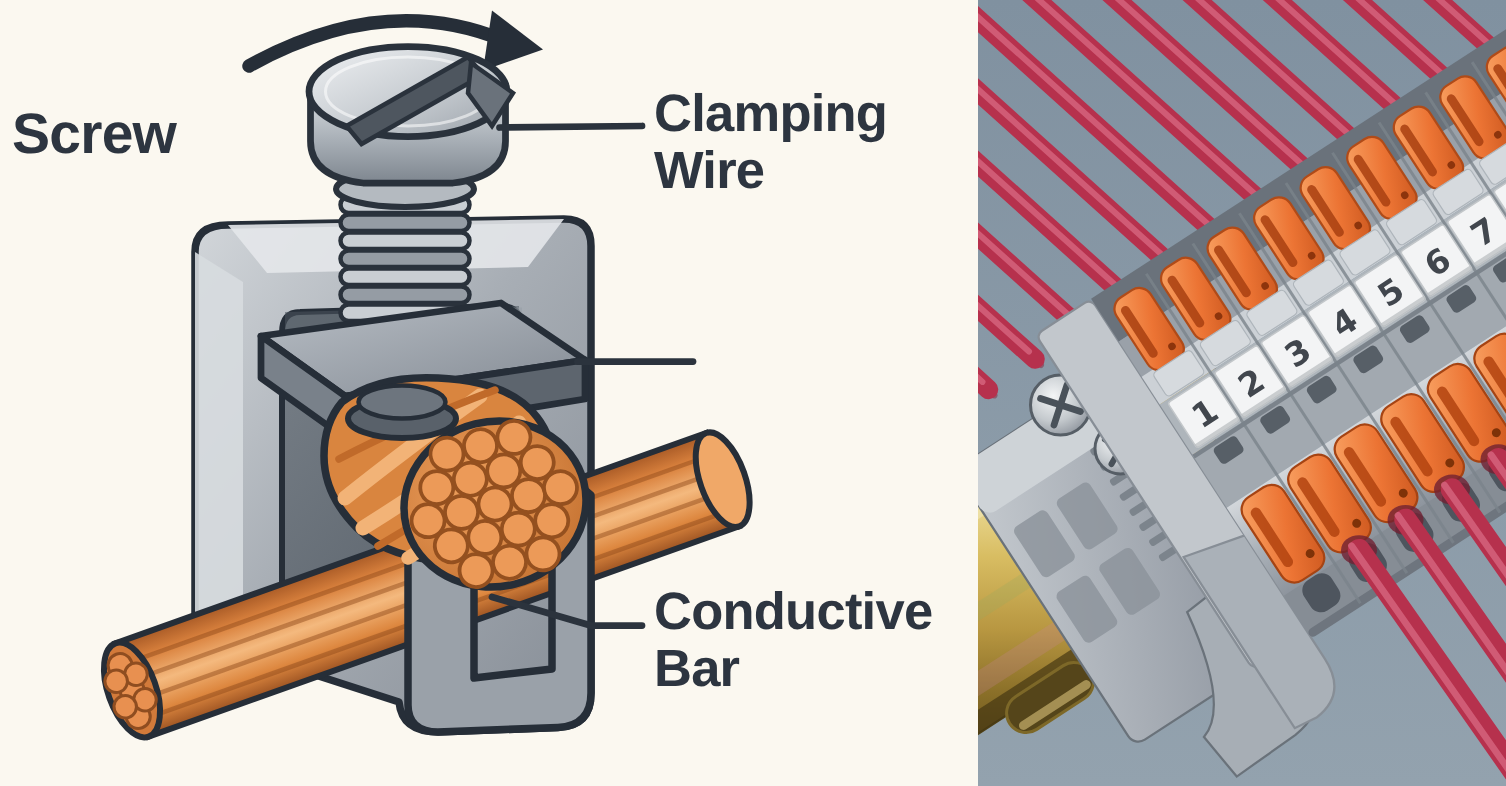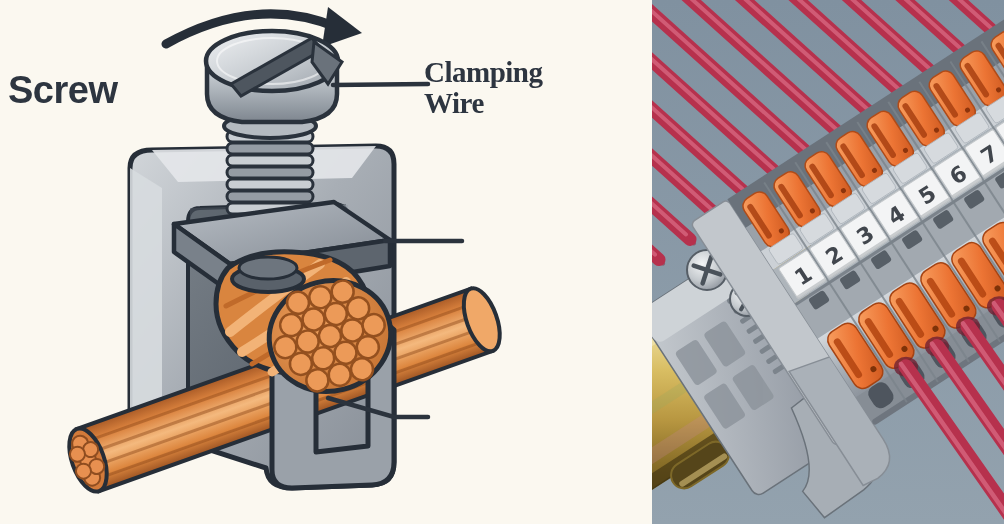--- a/index.html
+++ b/index.html
@@ -6,21 +6,21 @@
   .stage{position:relative;width:1004px;height:524px;overflow:hidden;
          font-family:"Liberation Sans",sans-serif;}
   .panel-left{position:absolute;left:0;top:0;width:652px;height:524px;
               background:var(--diagram-bg,#fbf8f0);padding-left:45px;}
   .panel-right{position:absolute;left:652px;top:0;width:352px;height:524px;
                background:var(--photo-bg,#8495a4);}
   .panel-left svg,.panel-right svg{position:absolute;left:0;top:0;display:block;}
   .lbl{position:absolute;color:var(--label-color,#2d3540);font-weight:bold;
        letter-spacing:-.5px;line-height:1.08;white-space:nowrap;}
   .lbl-screw{left:8px;top:70px;font-size:38px;}
-  .lbl-clamp{left:424px;top:57px;font-size:29px;font-family:Liberation Serif, serif;}
+  .lbl-clamp{left:436px;top:57px;font-size:35px;}
   .lbl-wire{left:469px;top:217px;font-size:37px;}
   .lbl-bar{left:436px;top:389px;font-size:35px;}
 </style>
 </head>
 <body>
 
 <div class="stage">
 
   <section class="panel-left">
     <svg width="652" height="524" viewBox="0 0 652 524">
@@ -175,20 +175,24 @@
         <line x1="333" y1="85" x2="428" y2="84"></line>
         <line x1="385" y1="241" x2="462" y2="241"></line>
         <path d="M 328 398 L 394 417 L 428 417"></path>
       </g>
     </svg>
 
     <div class="lbl lbl-screw">Screw</div>
     <div class="lbl lbl-clamp">
       <div>Clamping</div>
       <div>Wire</div>
+    </div>
+    <div class="lbl lbl-bar">
+      <div>Conductive</div>
+      <div>Bar</div>
     </div>
   </section>
 
   <section class="panel-right">
     <svg width="352" height="524" viewBox="0 0 352 524">
       <defs>
         <linearGradient id="gSky" x1="0" y1="0" x2="0" y2="1">
           <stop offset="0" stop-color="#8091a0"></stop>
             <stop offset="1" stop-color="#93a2ae"></stop>
         </linearGradient>

